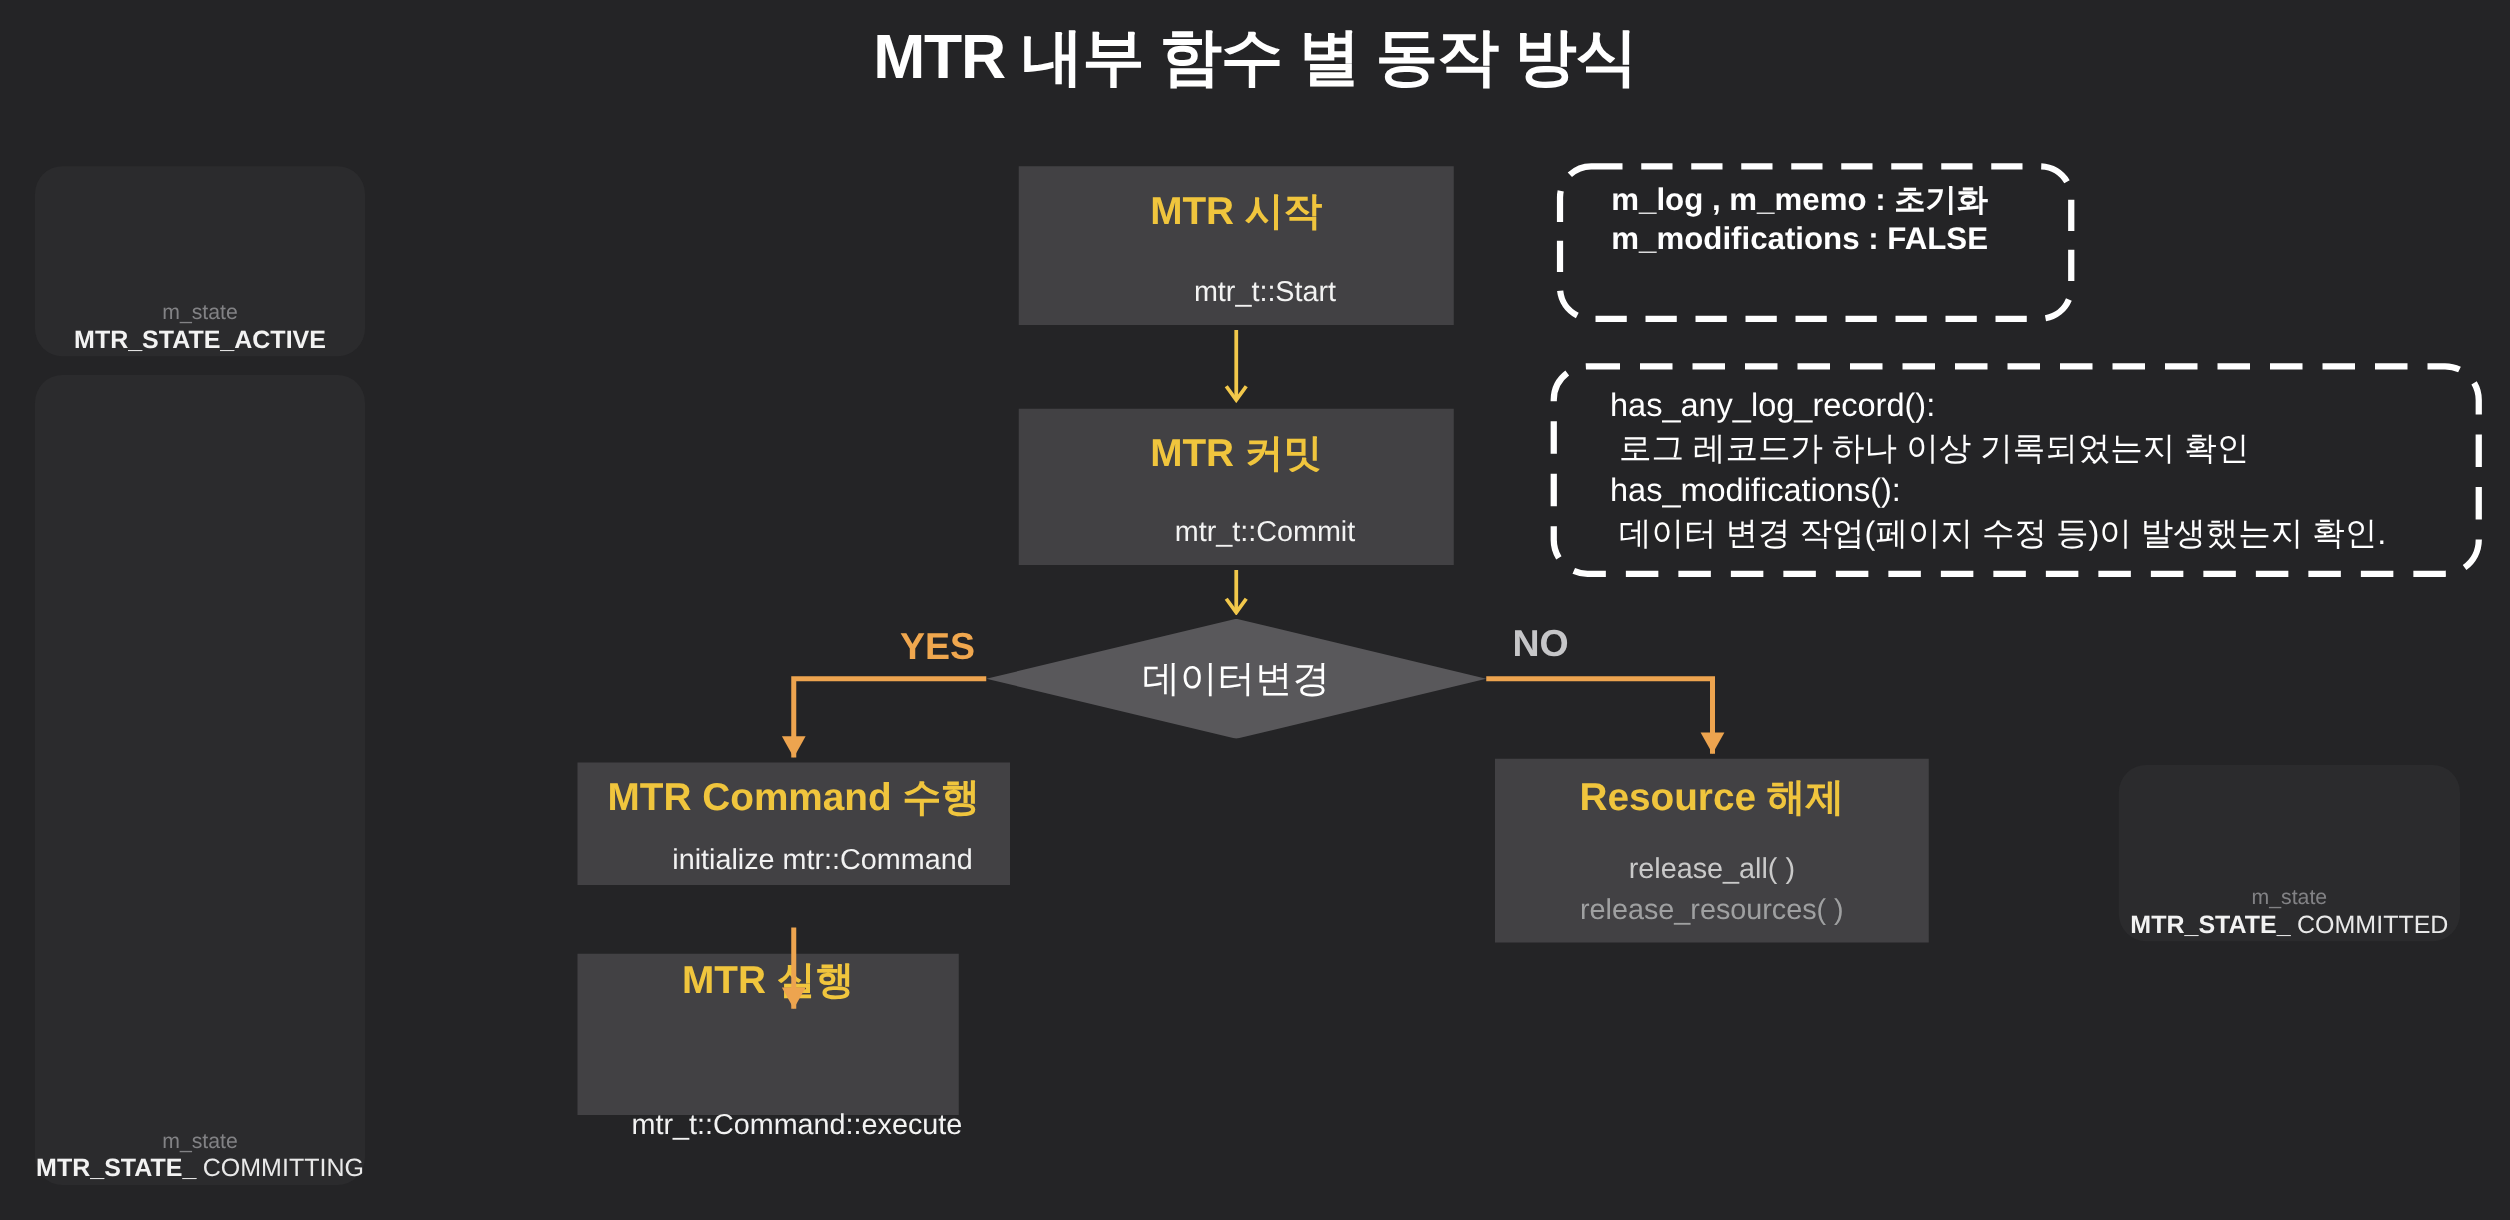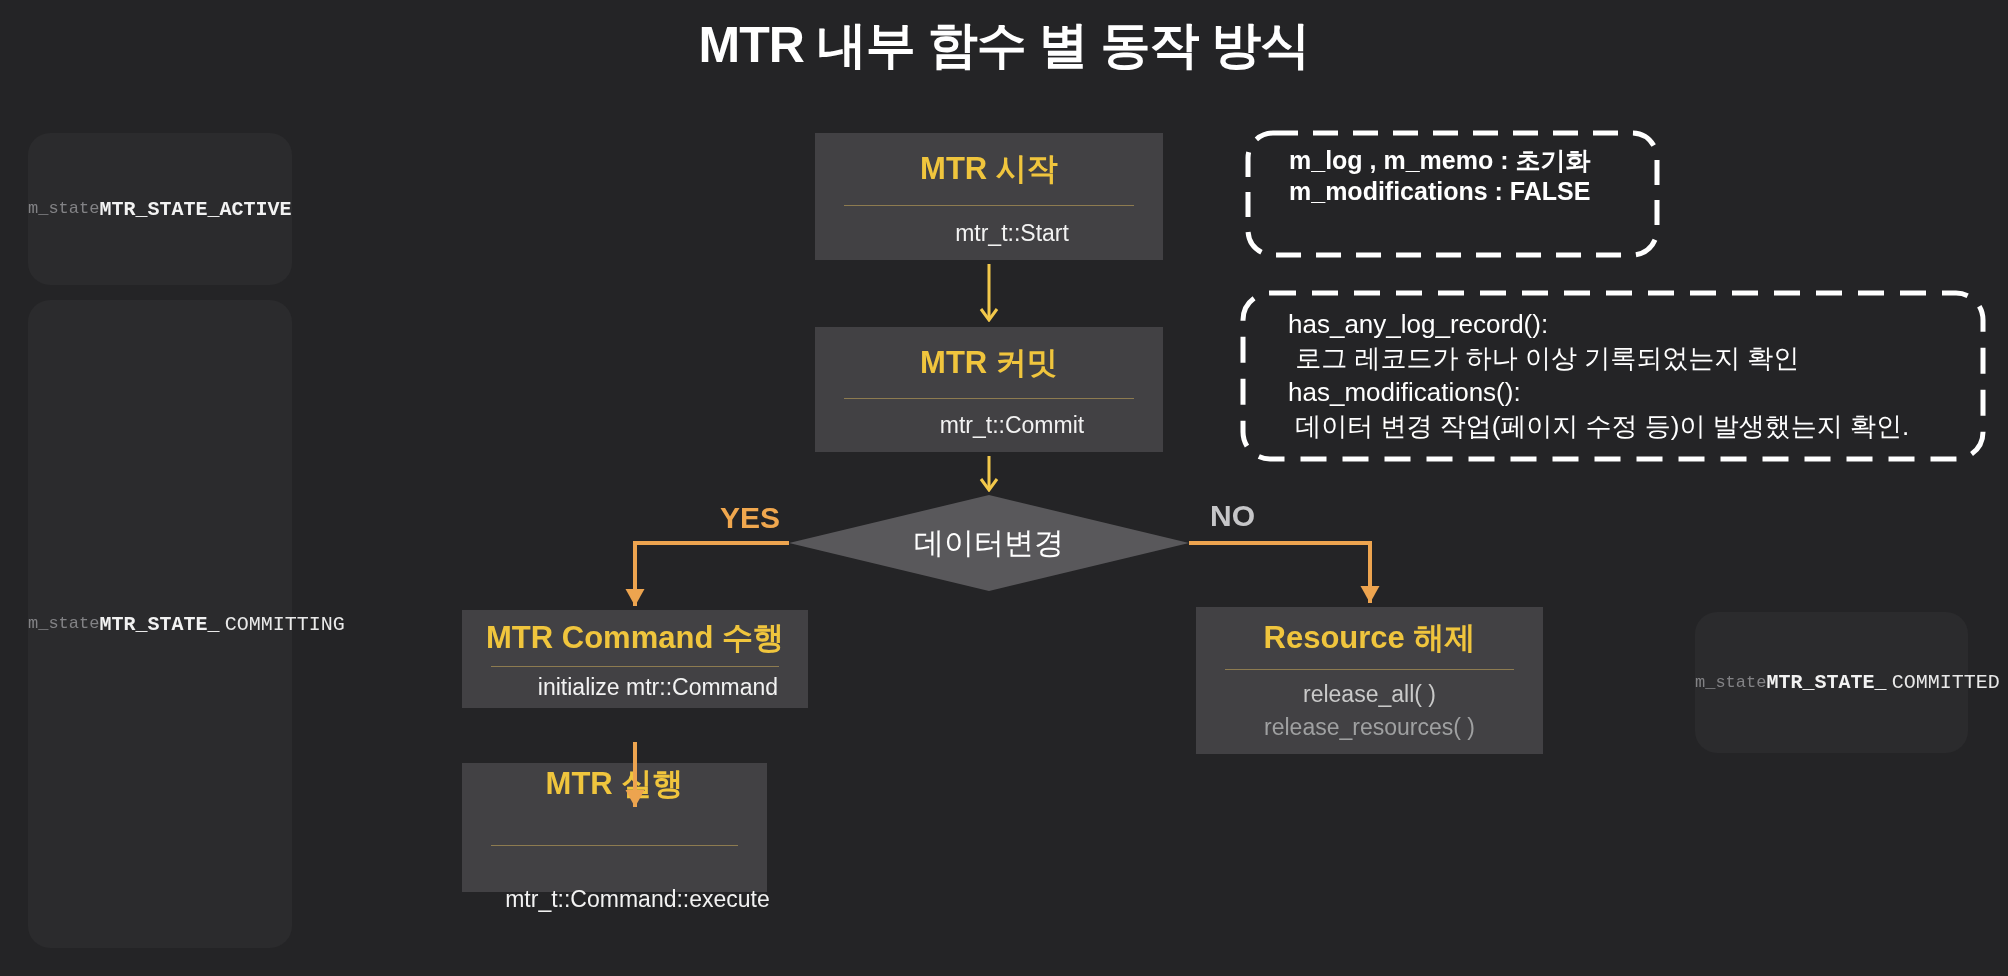--- a/index.html
+++ b/index.html
@@ -8,32 +8,32 @@
     font-family:"Liberation Sans","DejaVu Sans",sans-serif;overflow:hidden;
   }
   
   .page-title{
     position:absolute;left:0;right:0;top:12px;text-align:center;
     color:#ffffff;font-size:50px;font-weight:800;letter-spacing:-1px;
   }
   
   .state-box{
     position:absolute;background:#2b2b2d;border-radius:22px;
-    display:flex;flex-direction:row;align-items:center;justify-content:flex-start;font-family:Liberation Mono, monospace;
+    display:flex;flex-direction:column;align-items:center;justify-content:flex-end;
   }
   .state-box.active{left:28px;top:133px;width:264px;height:152px;}
   .state-box.committing{left:28px;top:300px;width:264px;height:648px;}
   .state-box.committed{left:1695px;top:612px;width:273px;height:141px;}
   .state-label{color:#828285;font-size:17px;line-height:20px;}
   .state-value{color:#f2f2f2;font-size:20px;line-height:25px;white-space:nowrap;}
   .state-value .strong{font-weight:700;}
   .state-value .rest{font-weight:400;color:#e9e9e9;}
   .state-value .rest:not(:empty){margin-left:0.26em;}
   
-  .flow-box{position:absolute;background:#424144;display:flex;flex-direction:column;}
+  .flow-box{position:absolute;background:#424144;display:flex;flex-direction:column;align-items:center;}
   .flow-box.start{left:815px;top:133px;width:348px;height:127px;}
   .flow-box.commit{left:815px;top:327px;width:348px;height:125px;}
   .flow-box.command{left:462px;top:610px;width:346px;height:98px;}
   .flow-box.execute{left:462px;top:763px;width:305px;height:129px;gap:40px;}
   .flow-box.release{left:1196px;top:607px;width:347px;height:147px;}
   .flow-title{
     flex:1.35;display:flex;align-items:center;justify-content:center;
     color:#f0c53d;font-weight:800;font-size:31px;white-space:nowrap;
   }
   .flow-sep{height:1px;background:#8d7b50;margin:0 29px;flex:none;}

